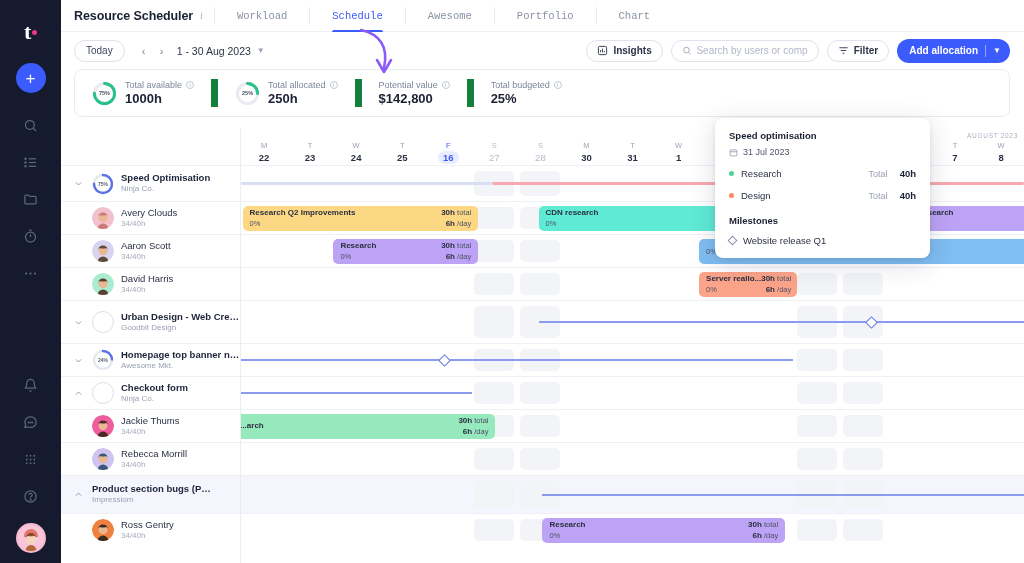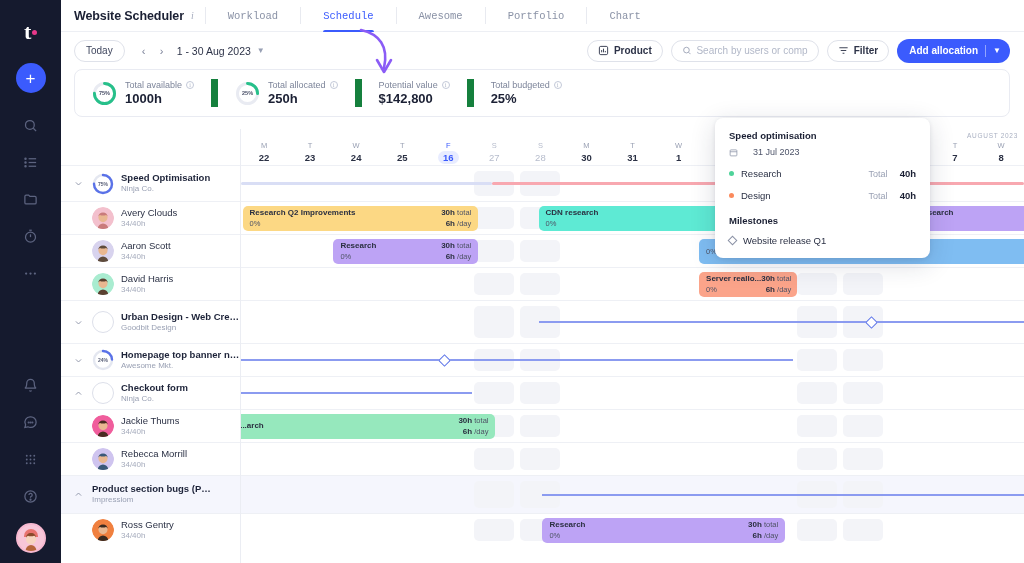--- a/index.html
+++ b/index.html
@@ -149,21 +149,21 @@
   
   .arrow { position:absolute; left:296px; top:28px; width:42px; height:48px; pointer-events:none; z-index:6;}
 
   
   .tooltip {
     position:absolute; left:654px; top:118px; width:215px; background:#fff; z-index:20;
     border-radius:8px; box-shadow: 0 6px 26px rgba(30,38,70,.16), 0 1px 4px rgba(30,38,70,.10);
     padding: 12px 14px 12px 14px;
   }
   .tt-title { font-size:9.5px; font-weight:700; color:#1b2034; }
-  .tt-date { font-size:9px; color:#4d5469; display:flex; align-items:center; gap:15px; margin-top:6px; }
+  .tt-date { font-size:9px; color:#4d5469; display:flex; align-items:center; gap:5px; margin-top:6px; }
   .tt-row { display:flex; align-items:center; margin-top:11px; }
   .tt-dot { width:5px; height:5px; border-radius:50%; margin-right:7px; flex:0 0 5px;}
   .tt-name { font-size:9.5px; color:#2a3044; }
   .tt-total { margin-left:auto; font-size:9px; color:#9aa1b4; margin-right:12px;}
   .tt-val { font-size:9.5px; font-weight:700; color:#1b2034; }
   .tt-sub { font-size:9.5px; font-weight:700; color:#1b2034; margin-top:14px; }
   .tt-ms { display:flex; align-items:center; gap:7px; margin-top:9px; font-size:9.5px; color:#2a3044; }
   .tt-diamond { width:7px; height:7px; border:1px solid #8a91a5; transform:rotate(45deg); flex:0 0 7px;}
 </style>
 </head>
@@ -259,21 +259,21 @@
           <path d="M7.5 26a5.5 6 0 0 1 11 0z" fill="#b5643a"></path>
           <path d="M8 13c0-3 2-5 5-5s5 2 5 5c0-1-1-2-2-2.3-1 .8-5 .9-6 0-1 .4-2 1.3-2 2.3z" fill="#8a4a2a"></path>
         </svg>
       </div>
     </div>
   </div>
 
   <div class="main">
 
     <div class="topbar">
-      <div class="app-title">Website Scheduler</div>
+      <div class="app-title">Resource Scheduler</div>
       <div class="title-info">i</div>
       <div class="vdiv"></div>
       <div class="tabs">
         <div class="tab">Workload</div>
         <div class="vdiv"></div>
         <div class="tab active">Schedule</div>
         <div class="vdiv"></div>
         <div class="tab">Awesome</div>
         <div class="vdiv"></div>
         <div class="tab">Portfolio</div>
@@ -293,21 +293,21 @@
         <span class="caret">▼</span>
       </div>
       <div class="toolbar-right">
         <div class="pill">
           <svg width="11" height="11" viewBox="0 0 24 24" fill="none" stroke="#2d3348" stroke-width="2">
               <rect x="3" y="3" width="18" height="18" rx="3"></rect>
               <line x1="8" y1="16" x2="8" y2="11"></line>
               <line x1="12" y1="16" x2="12" y2="8"></line>
               <line x1="16" y1="16" x2="16" y2="13"></line>
             </svg>
-          <span>Product</span>
+          <span>Insights</span>
         </div>
         <div class="pill search">
           <svg width="11" height="11" viewBox="0 0 24 24" fill="none" stroke="#9aa1b4" stroke-width="2.2">
               <circle cx="11" cy="11" r="7"></circle>
               <line x1="16.5" y1="16.5" x2="21" y2="21"></line>
             </svg>
           <input placeholder="Search by users or company" style="">
         </div>
         <div class="pill">
           <svg width="11" height="11" viewBox="0 0 24 24" fill="none" stroke="#2d3348" stroke-width="2">

